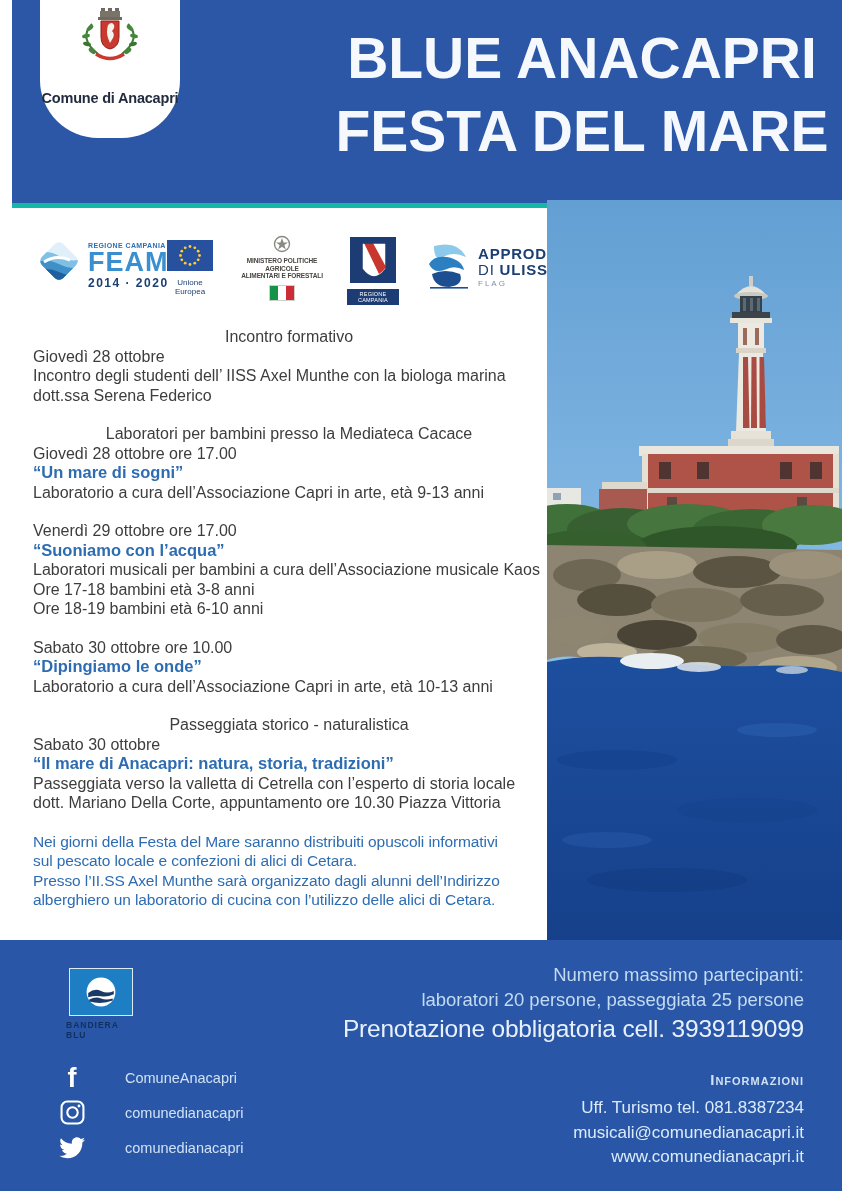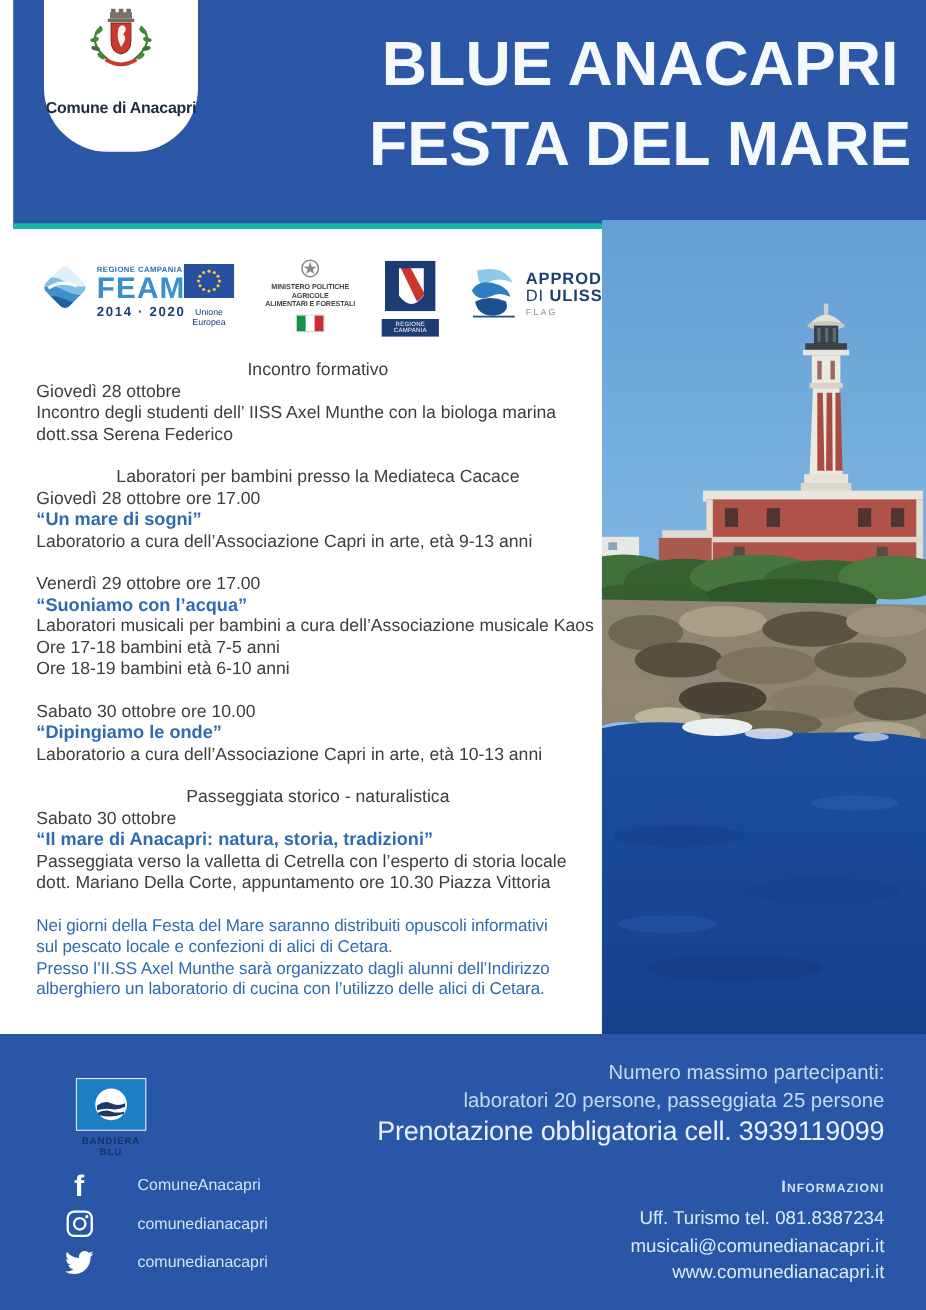--- a/index.html
+++ b/index.html
@@ -50,21 +50,21 @@
 
   
   .photo { position:absolute; top:200px; right:0; width:295px; height:740px; overflow:hidden; }
   .photo svg { width:100%; height:100%; display:block; }
 
   
   .ftr { position:absolute; left:0; top:940px; width:842px; height:251px; background:#2956a6; }
   .participants { position:absolute; right:38px; top:22px; text-align:right;
                   color:#c3dbf2; font-size:18.5px; line-height:25px; }
   .booking { font-size:24.5px; line-height:34px; color:#e8f1fb; letter-spacing:-0.2px; }
-  .bandiera { position:absolute; left:66px; top:40px; text-align:center; width:70px; }
+  .bandiera { position:absolute; left:66px; top:28px; text-align:left; width:70px; }
   .bandiera-square { width:64px; height:48px; margin:0 auto; background:#1d7ec4;
                      border:1.5px solid #dcebf7; display:flex; align-items:center; justify-content:center; }
   .bandiera-label { font-size:8.5px; font-weight:700; color:#11315c; letter-spacing:1px; margin-top:4px; }
   .social-row { position:absolute; left:57px; display:flex; align-items:center; }
   .s-icon { width:30px; display:flex; justify-content:center; align-items:center; }
   .fb-f { color:#ffffff; font-weight:700; font-size:27px; line-height:24px; }
   .s-label { margin-left:38px; color:#d0e2f5; font-size:14.5px; position:absolute; left:30px; white-space:nowrap; }
   .row-fb { top:126px; } .row-ig { top:160px; } .row-tw { top:197px; }
   .info { position:absolute; right:38px; top:131px; text-align:right; }
   .info-title { font-size:15px; font-weight:700; color:#d0e1f4; letter-spacing:1px; font-variant:small-caps; }
@@ -206,21 +206,21 @@
         <div class="sec">
           <div class="sec-h">Laboratori per bambini presso la Mediateca Cacace</div>
           <div class="ln pl">Giovedì 28 ottobre ore 17.00</div>
           <div class="ln ev">“Un mare di sogni”</div>
           <div class="ln pl">Laboratorio a cura dell’Associazione Capri in arte, età 9-13 anni</div>
         </div>
         <div class="sec">
           <div class="ln pl">Venerdì 29 ottobre ore 17.00</div>
           <div class="ln ev">“Suoniamo con l’acqua”</div>
           <div class="ln pl">Laboratori musicali per bambini a cura dell’Associazione musicale Kaos</div>
-          <div class="ln pl">Ore 17-18 bambini età 7-5 anni</div>
+          <div class="ln pl">Ore 17-18 bambini età 3-8 anni</div>
           <div class="ln pl">Ore 18-19 bambini età 6-10 anni</div>
         </div>
         <div class="sec">
           <div class="ln pl">Sabato 30 ottobre ore 10.00</div>
           <div class="ln ev">“Dipingiamo le onde”</div>
           <div class="ln pl">Laboratorio a cura dell’Associazione Capri in arte, età 10-13 anni</div>
         </div>
         <div class="sec">
           <div class="sec-h">Passeggiata storico - naturalistica</div>
           <div class="ln pl">Sabato 30 ottobre</div>

